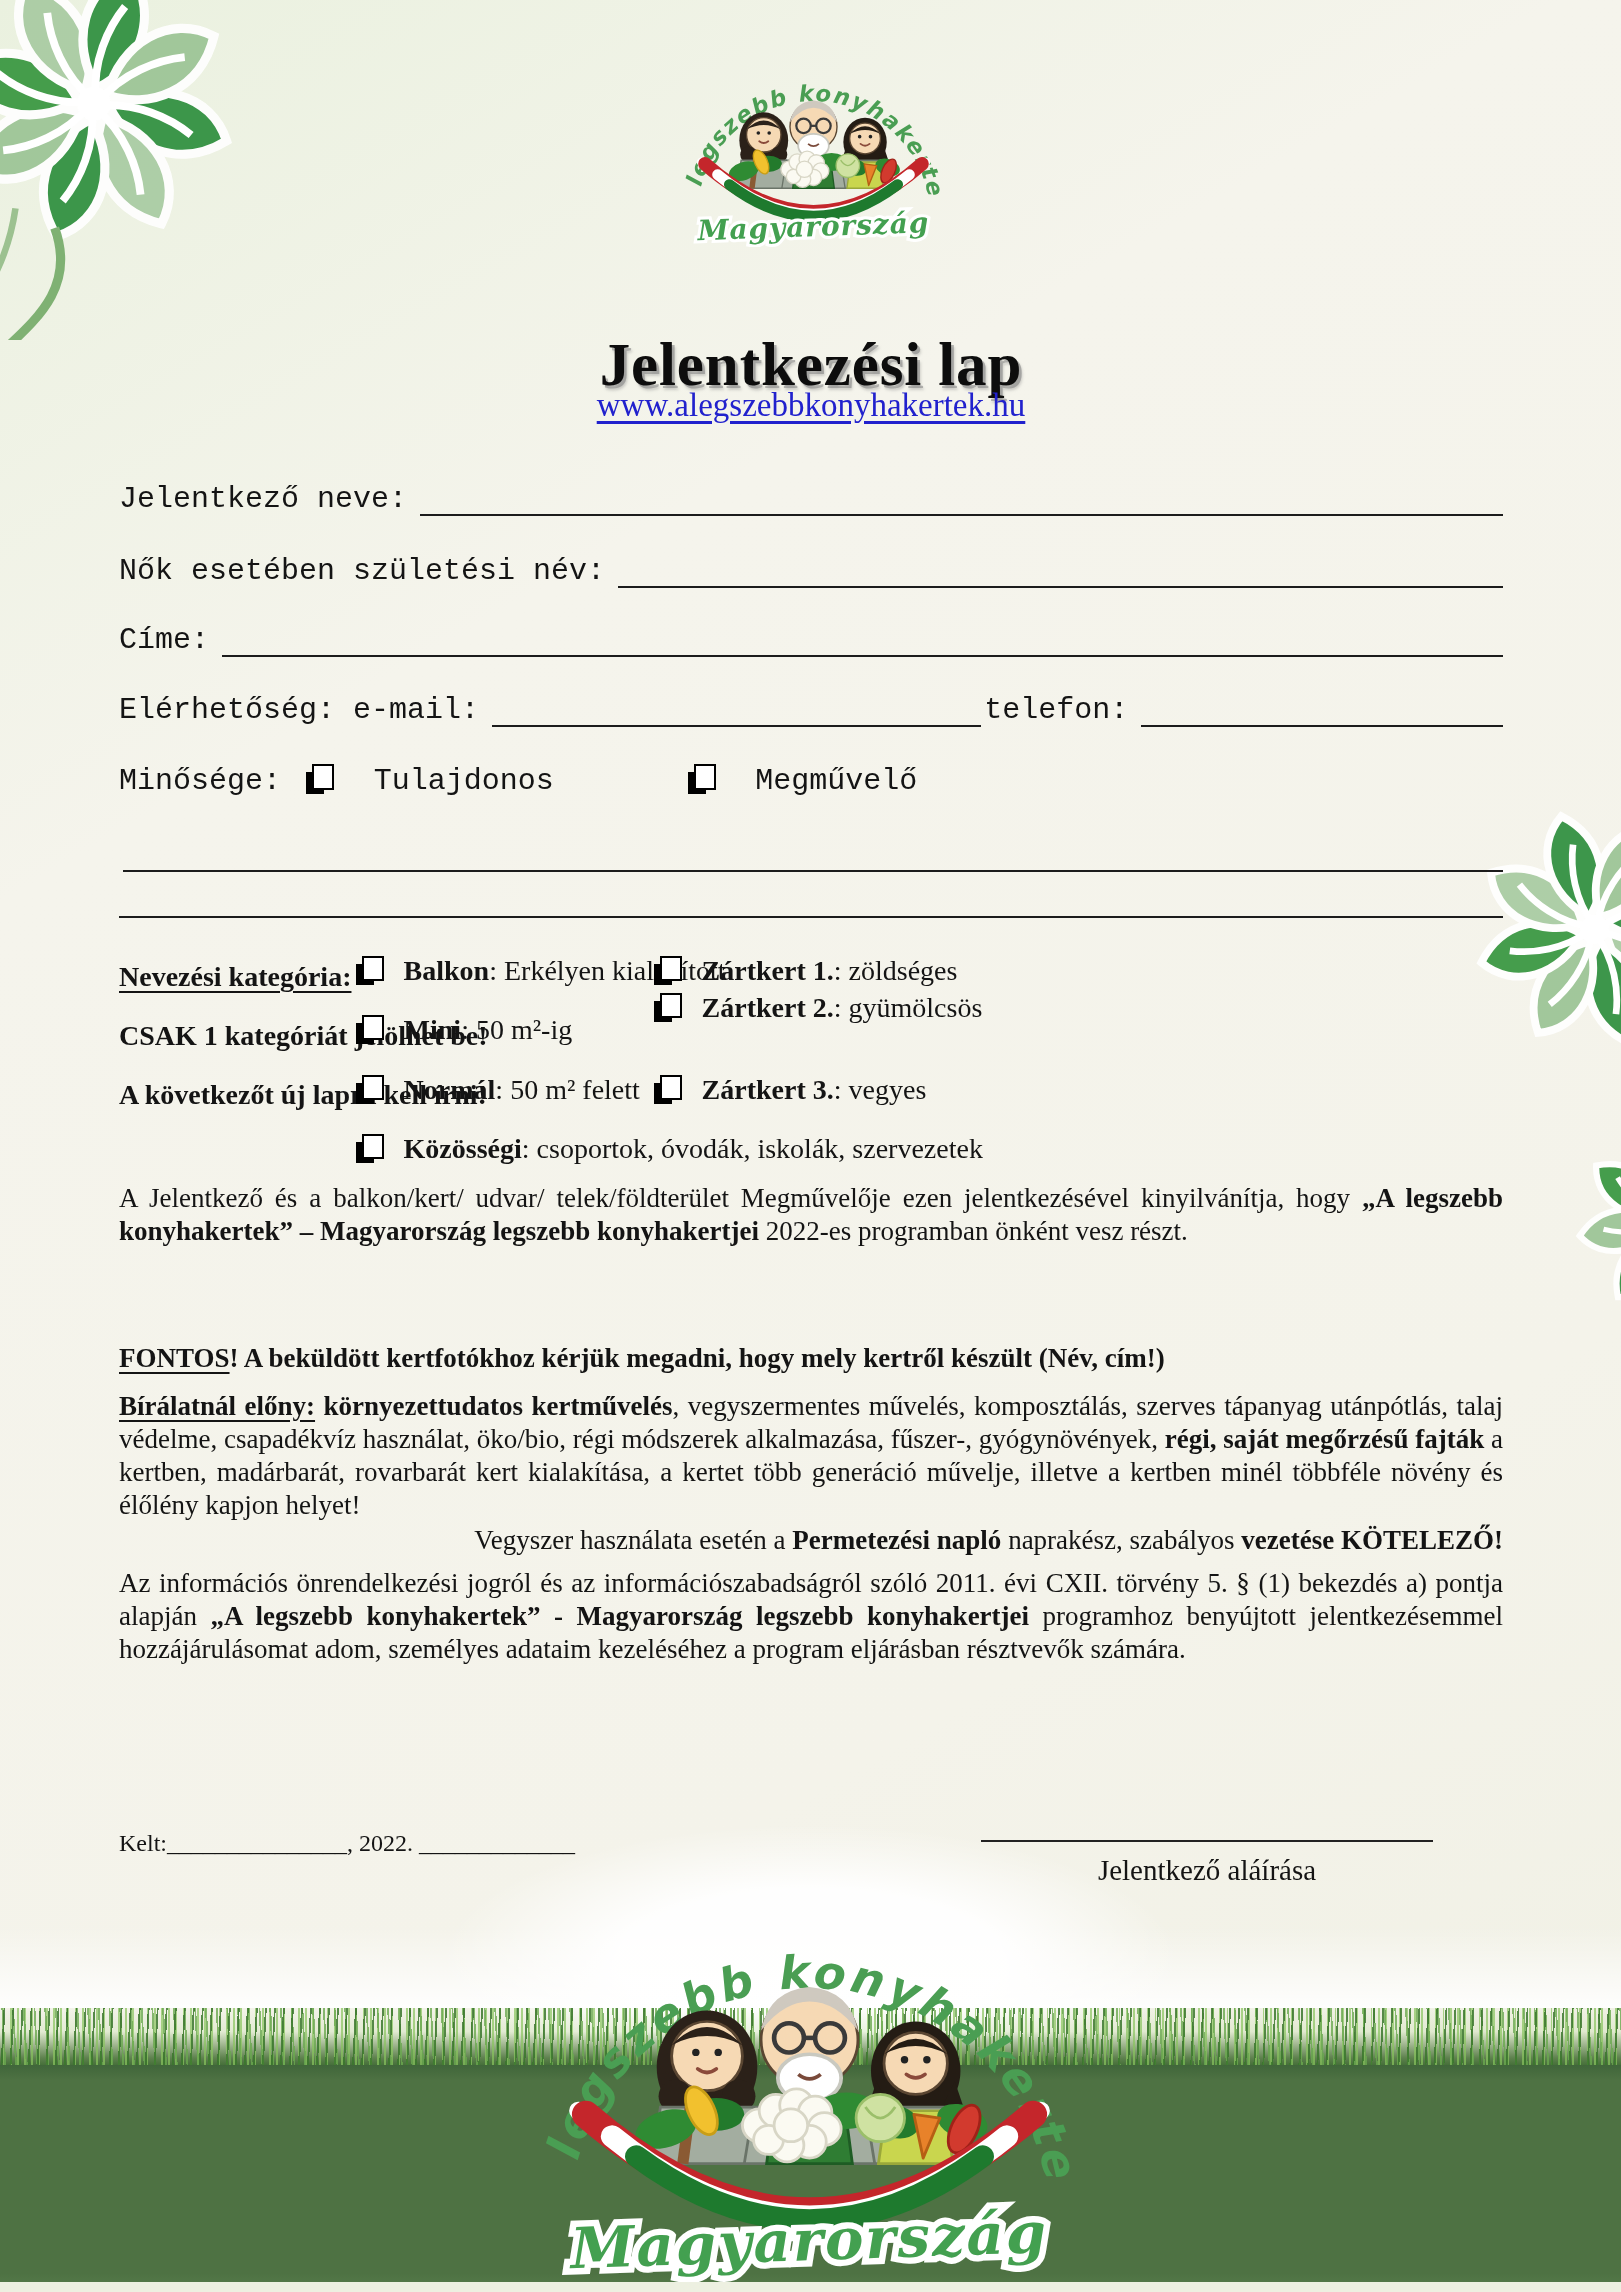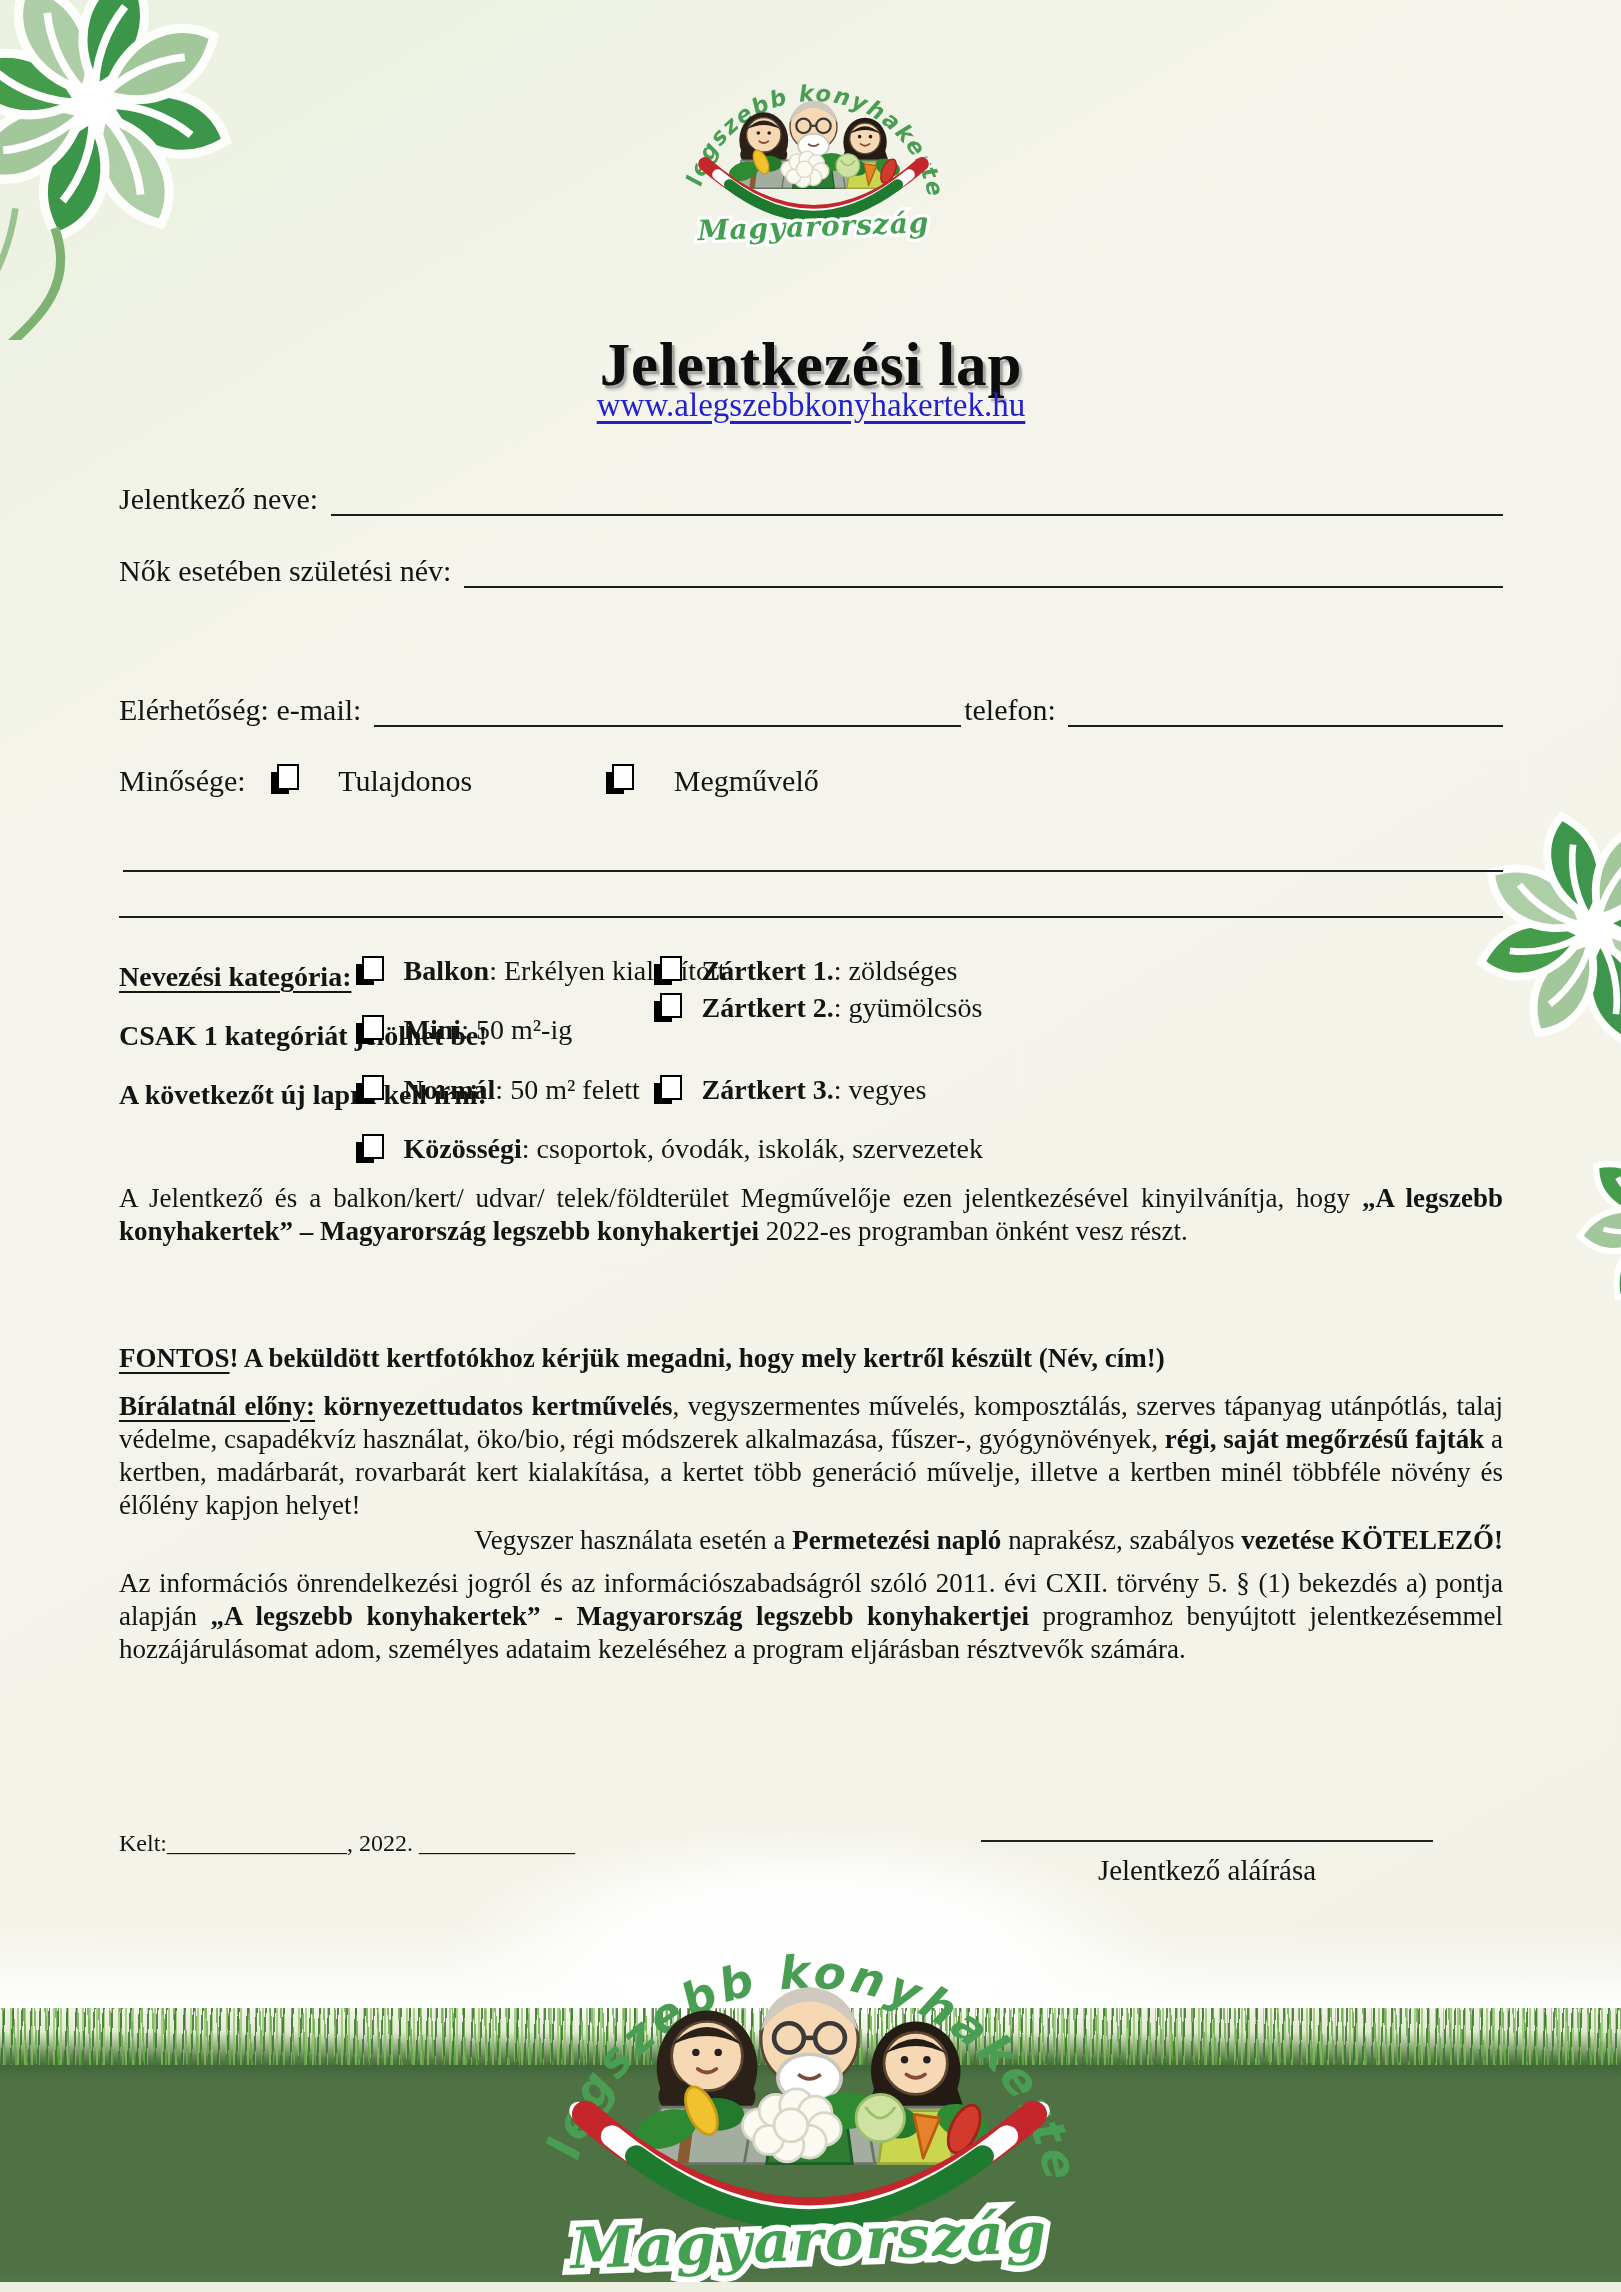--- a/index.html
+++ b/index.html
@@ -8,21 +8,21 @@
         font-family:"Liberation Serif","DejaVu Serif",serif;color:#141414;}
   .abs{position:absolute;}
   
   .title{left:0;right:0;top:310px;text-align:center;font-size:61px;font-weight:bold;
          letter-spacing:0.9px;color:#0d0d0d;
          text-shadow:2.7px 2.7px 0 rgba(130,130,130,.55),3.6px 4.5px 2.7px rgba(130,130,130,.35);margin-top:20px;}
   .url{left:0;right:0;top:387px;text-align:center;font-size:33px;color:#2121cd;
        text-decoration:underline;text-underline-offset:4.5px;cursor:pointer;}
   
   .frow{position:absolute;left:119px;width:1384px;height:43px;display:flex;
-        align-items:flex-end;font-size:30px;}
+        align-items:flex-end;font-size:30px;font-family:Liberation Mono, monospace;}
   .frow .lbl{white-space:nowrap;padding-right:9px;}
   .uline{flex:1;height:39px;border-bottom:2.7px solid #1c1c1c;margin-left:3.6px;}
   .role{align-items:center;height:47px;}
   .sp{flex:none;display:inline-block;}
   
   .cb{position:relative;width:29.6px;height:33px;flex:none;display:inline-block;cursor:pointer;}
   .cb::before{content:"";position:absolute;left:0;top:8px;width:18px;height:21.5px;background:#000;}
   .cb::after{content:"";position:absolute;left:6.3px;top:0;width:18px;height:21.5px;background:#fff;border:2.7px solid #000;}
   
   .crow{position:absolute;display:flex;align-items:flex-start;font-size:28px;line-height:34px;font-weight:bold;margin-top:14px;}
@@ -193,20 +193,24 @@
   <div class="frow z2" style="top:473px">
     <span class="lbl">Jelentkező neve:</span>
     <span class="uline"></span>
   </div>
 
   <div class="frow z2" style="top:545px">
     <span class="lbl">Nők esetében születési név:</span>
     <span class="uline"></span>
   </div>
 
+  <div class="frow z2" style="top:614px">
+    <span class="lbl">Címe:</span>
+    <span class="uline"></span>
+  </div>
 
   <div class="frow z2" style="top:684px">
     <span class="lbl">Elérhetőség: e-mail:</span>
     <span class="uline" style="flex:1.35"></span>
     <span class="lbl" style="padding-left:3.6px">telefon:</span>
     <span class="uline" style="flex:1"></span>
   </div>
 
   <div class="frow role z2" style="top:757px">
     <span class="lbl">Minősége:</span>

